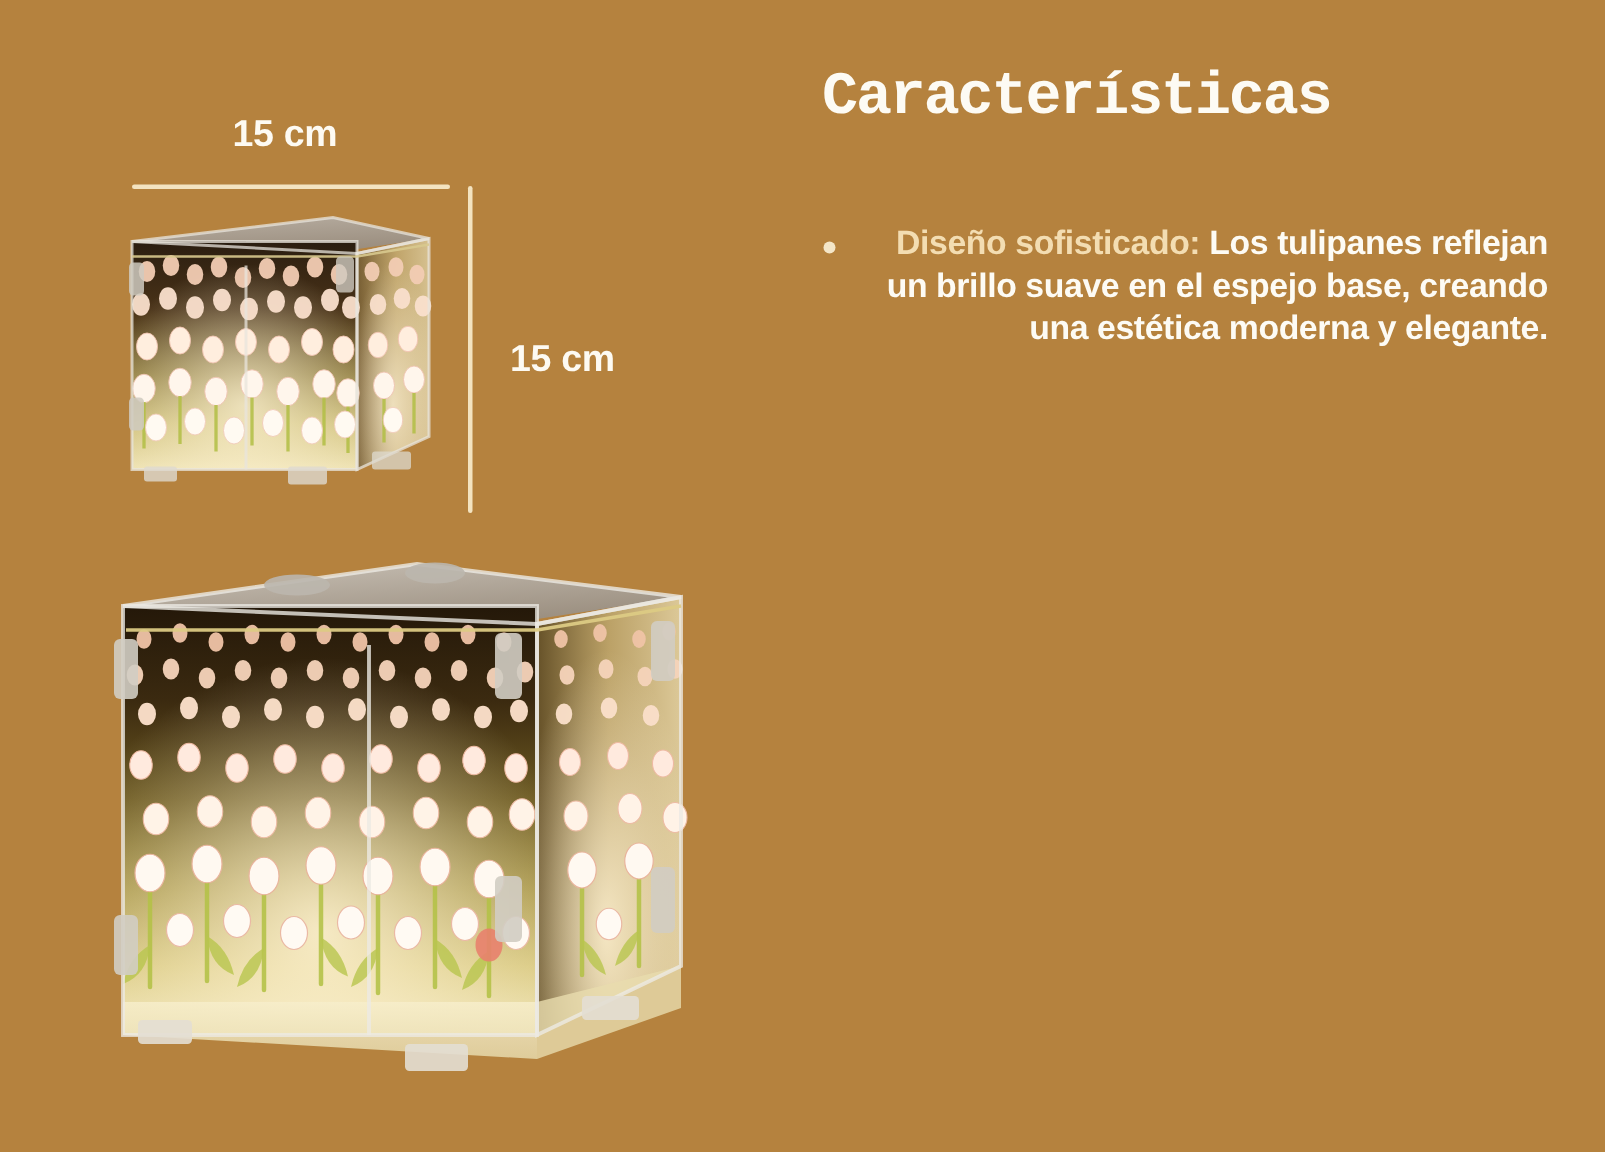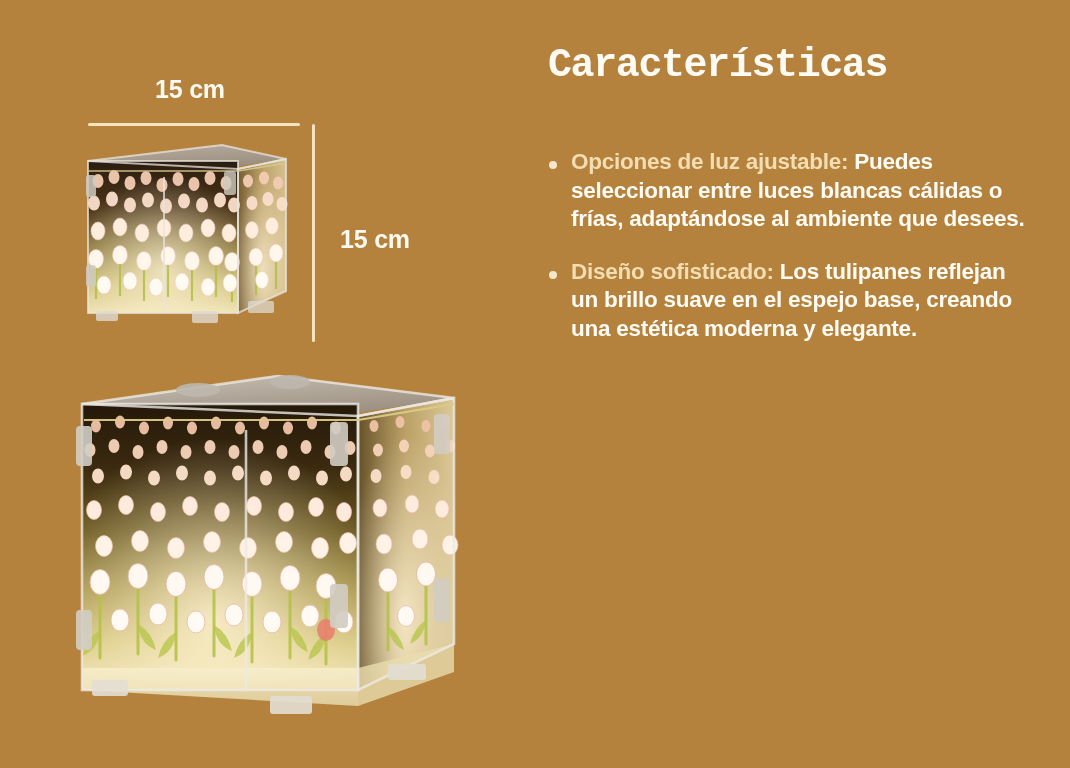--- a/index.html
+++ b/index.html
@@ -12,20 +12,21 @@
   body {
     background: #b5823e;
     font-family: "Liberation Sans", sans-serif;
     position: relative;
   }
   #canvas {
     position: relative;
     width: 1070px;
     height: 609px;
     background: #b5823e;
+    text-align: right;
   }
 
   
   #left-panel {
     position: absolute;
     left: 0; top: 0;
     width: 520px; height: 768px;
   }
 
   .dim-label {
@@ -467,27 +468,20 @@
     </div>
   </div>
 
   <div id="right-panel">
 
     <h1 id="page-title">Características</h1>
 
     <ul id="feature-list">
 
 
-      <li class="feature-item">
-        <span class="feature-bullet"></span>
-        <p class="feature-text">
-          <span class="feature-label">Opciones de luz ajustable:</span>
-          <span class="feature-body">Puedes seleccionar entre luces blancas cálidas o frías, adaptándose al ambiente que desees.</span>
-        </p>
-      </li>
 
       <li class="feature-item">
         <span class="feature-bullet"></span>
         <p class="feature-text">
           <span class="feature-label">Diseño sofisticado:</span>
           <span class="feature-body">Los tulipanes reflejan un brillo suave en el espejo base, creando una estética moderna y elegante.</span>
         </p>
       </li>
 
 

